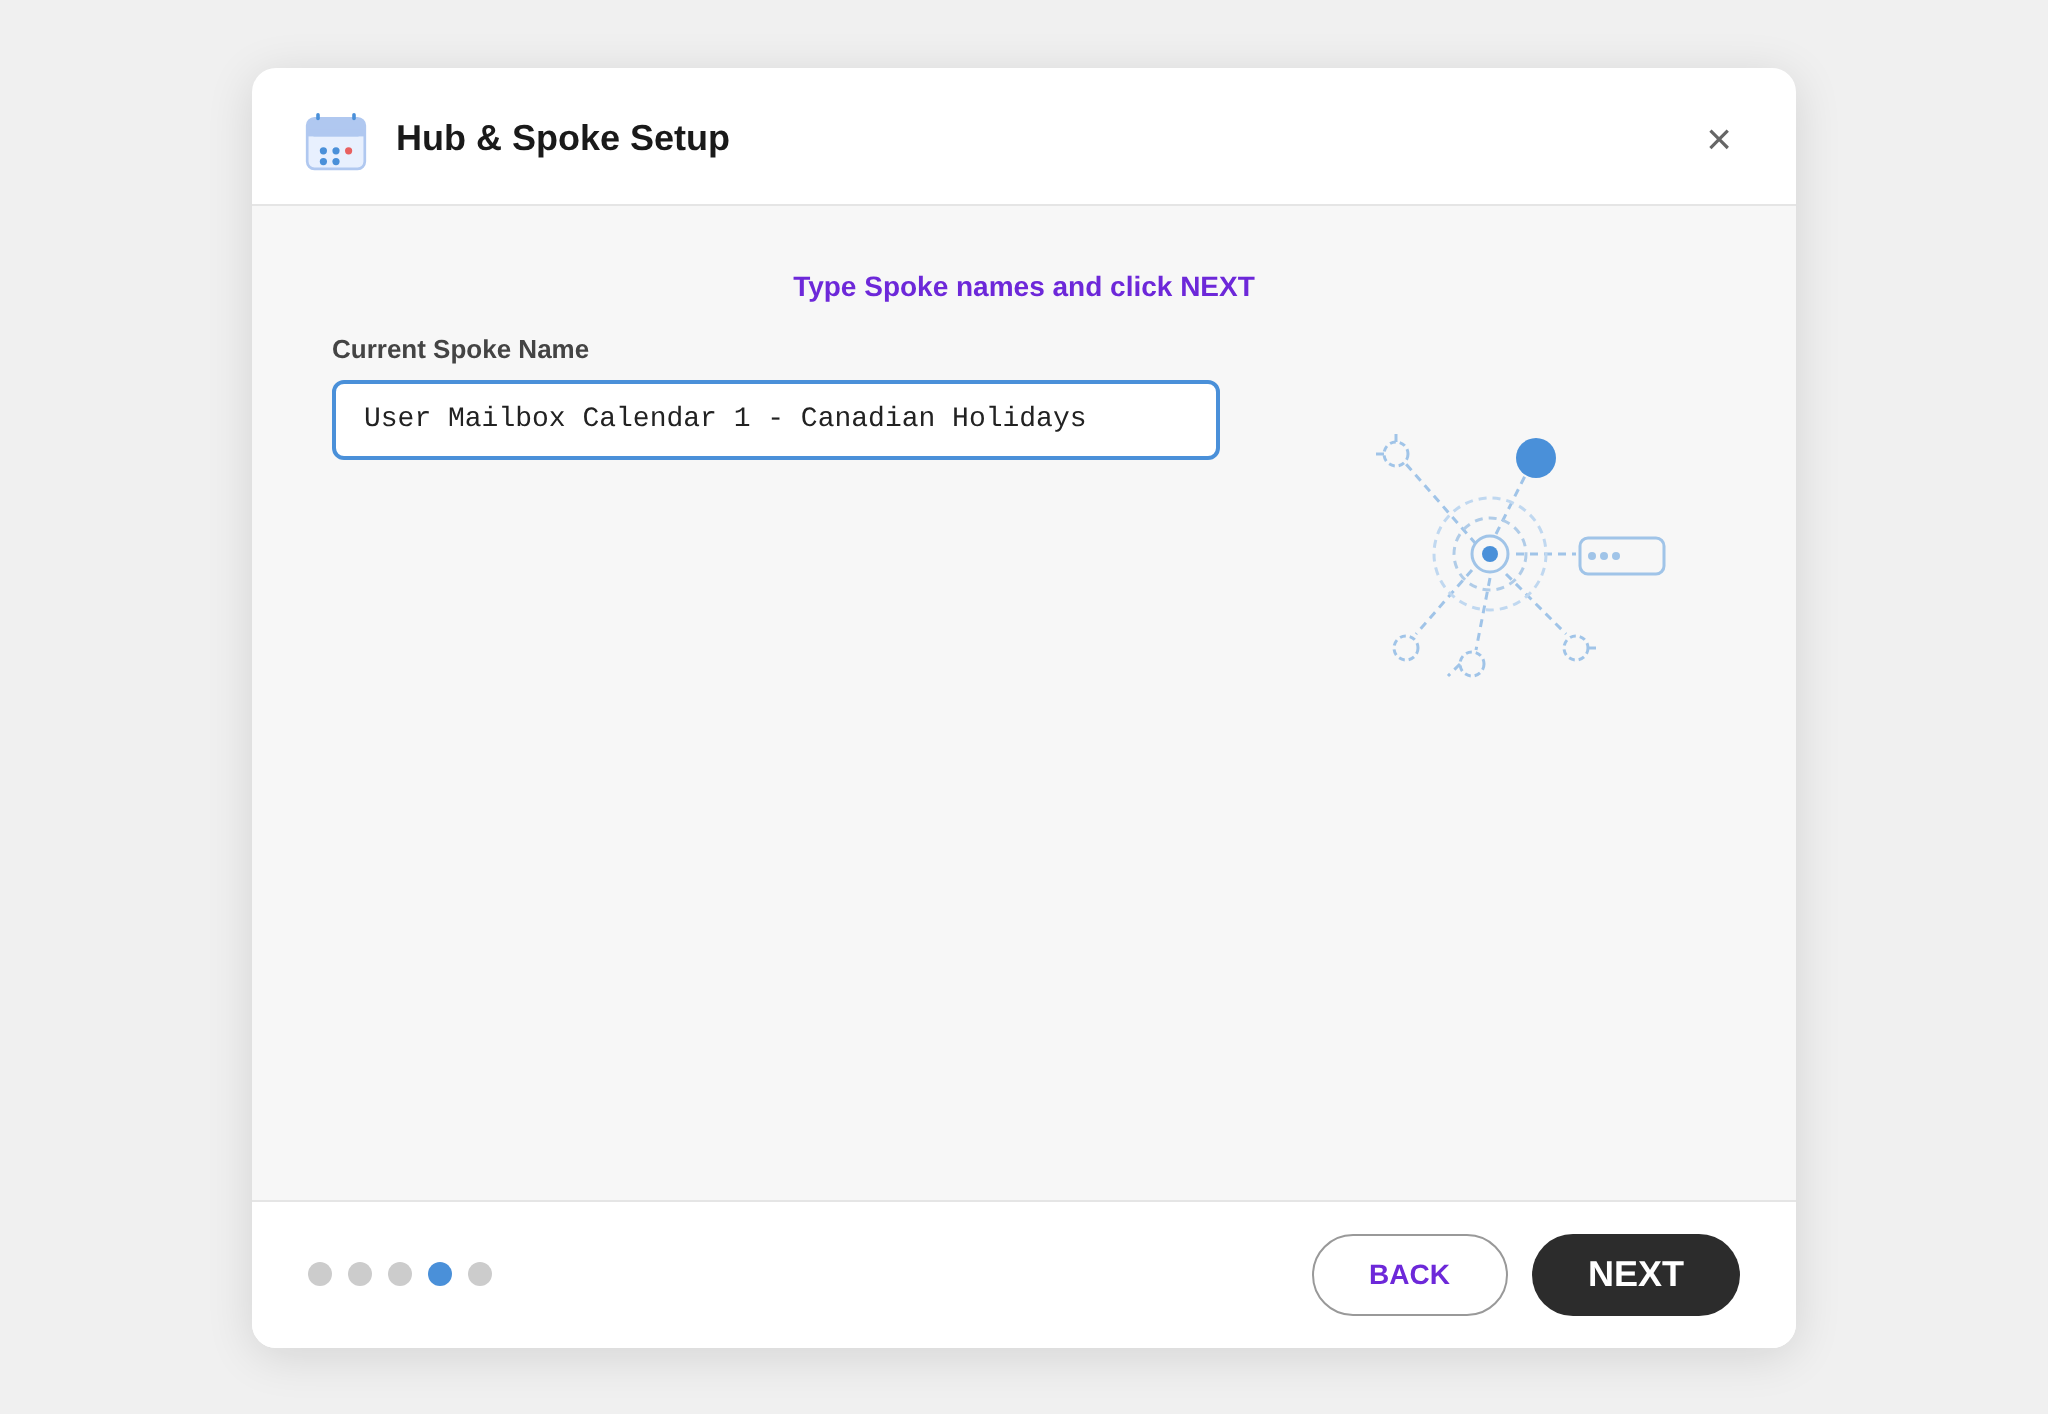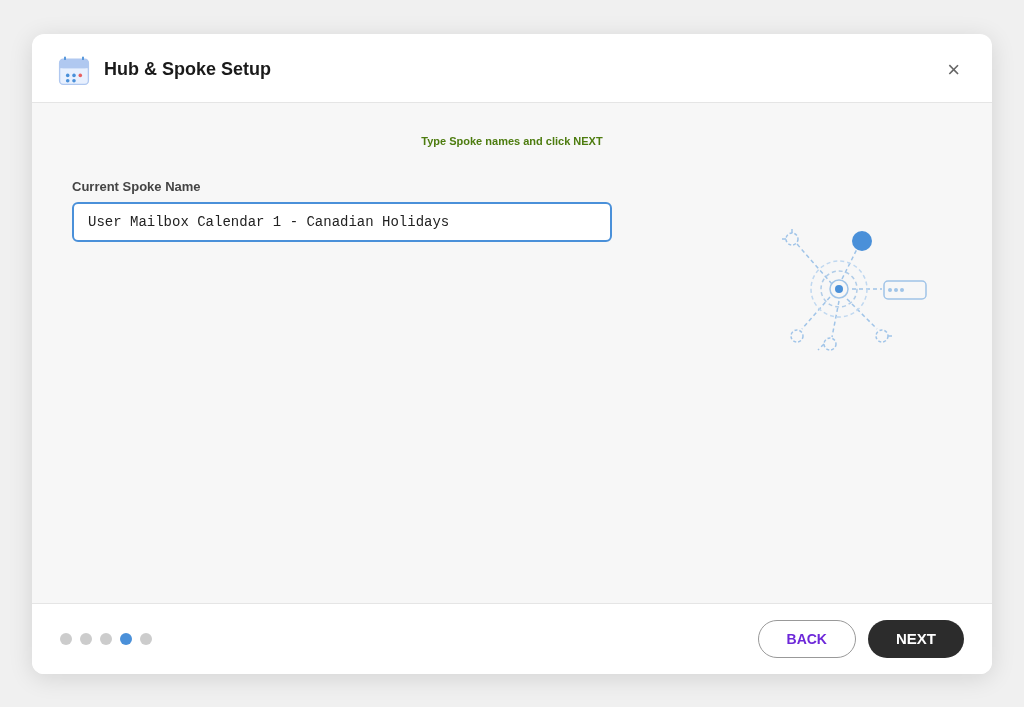--- a/index.html
+++ b/index.html
@@ -9,21 +9,21 @@
       display: flex;
       align-items: center;
       justify-content: center;
       width: 1024px;
       height: 707px;
       overflow: hidden;
     }
     .modal {
       background: #ffffff;
       border-radius: 12px;
-      width: 960px;
+      width: 772px;
       height: 640px;
       display: flex;
       flex-direction: column;
       box-shadow: 0 4px 24px rgba(0,0,0,0.12);
       position: relative;
       overflow: hidden;
     }
     .modal-header {
       display: flex;
       align-items: center;
@@ -59,24 +59,24 @@
 
     .modal-body {
       flex: 1;
       display: flex;
       flex-direction: column;
       padding: 32px 40px 24px 40px;
       background: #f7f7f7;
     }
     .subtitle {
       text-align: center;
-      font-size: 11px;
-      font-weight: 600;
-      color: #4d7c0f;
-      margin-bottom: 32px;
+      font-size: 14px;
+      font-weight: 600;
+      color: #6d28d9;
+      margin-bottom: 16px;
     }
     .content-area {
       display: flex;
       flex-direction: row;
       align-items: flex-start;
       gap: 28px;
     }
     .left-panel {
       flex: 1;
     }
@@ -142,21 +142,21 @@
       font-size: 14px;
       font-weight: 600;
       cursor: pointer;
     }
     .btn-next {
       padding: 10px 28px;
       border-radius: 24px;
       border: none;
       background: #2c2c2c;
       color: #fff;
-      font-size: 15px;
+      font-size: 18px;
       font-weight: 600;
       cursor: pointer;
     }
   </style>
 </head>
 <body>
 
 <div class="modal">
 
   <div class="modal-header">

